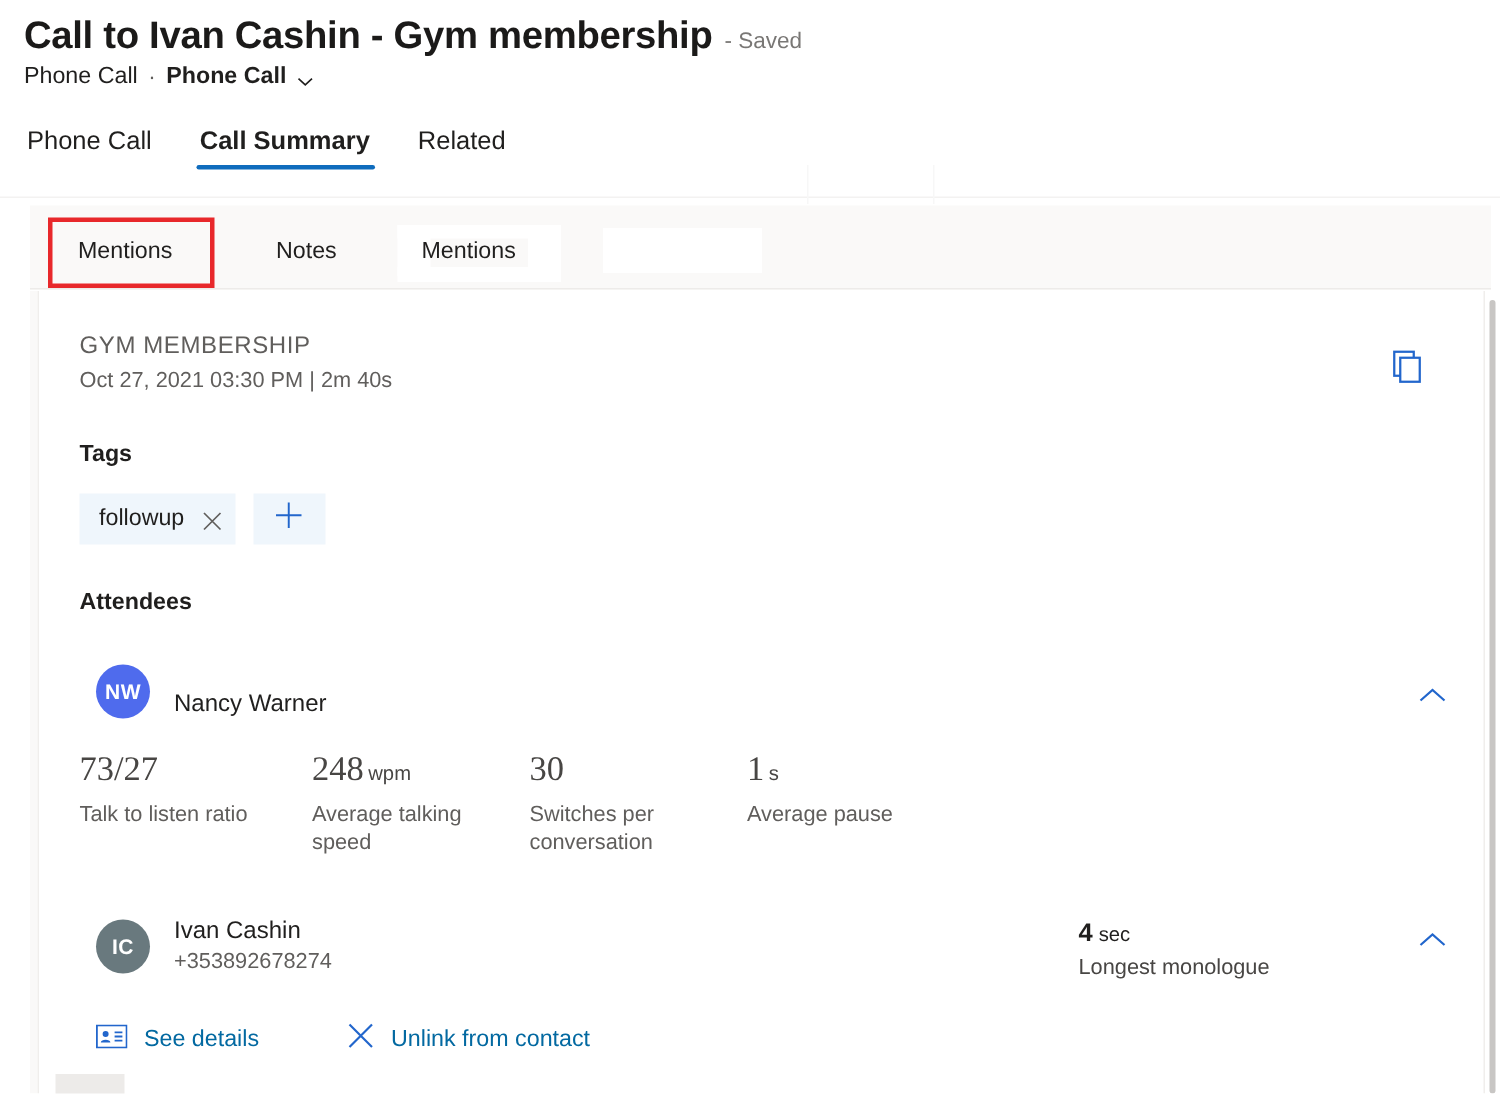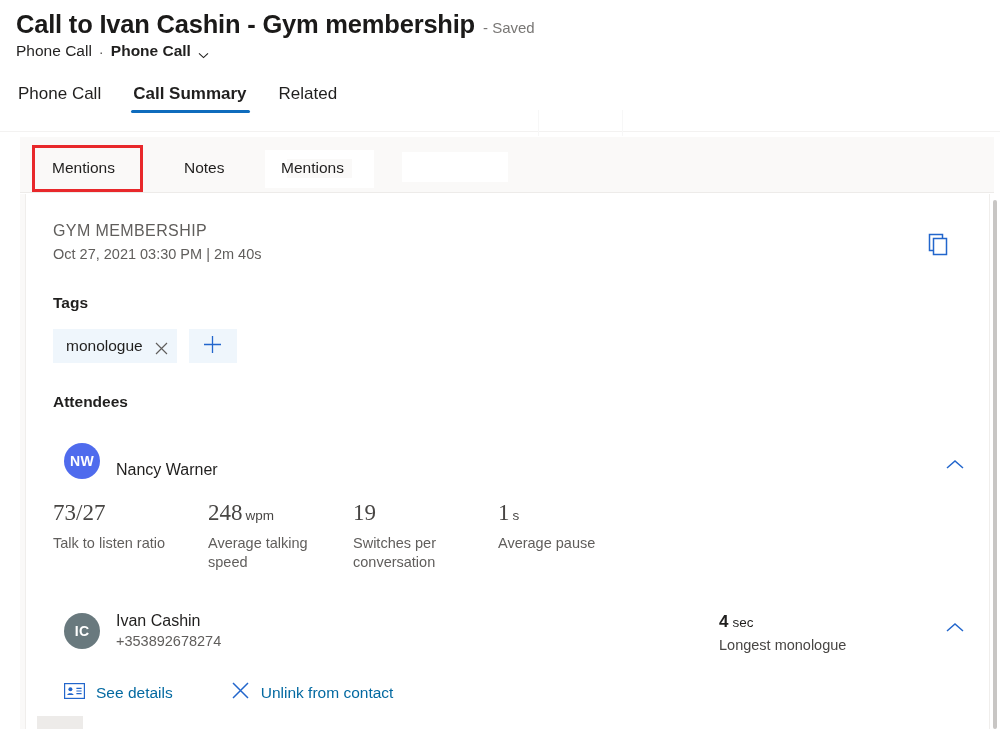--- a/index.html
+++ b/index.html
@@ -163,21 +163,21 @@
 
     <div style="position:absolute; left:27px; top:28px;">
       <div class="sect-title">GYM MEMBERSHIP</div>
       <div class="sect-sub">Oct 27, 2021 03:30 PM | 2m 40s</div>
     </div>
 
     <div style="position:absolute; left:27px; top:100px;">
       <div class="h-bold">Tags</div>
       <div class="tag-row" style="margin-top:17px;">
         <div class="tag">
-          <span>monologue</span>
+          <span>followup</span>
           <span class="tag-x">
             <svg width="13" height="13" viewBox="0 0 13 13">
               <path d="M1 1 L12 12 M12 1 L1 12" stroke="#605e5c" stroke-width="1.15" fill="none"></path>
             </svg>
           </span>
         </div>
         <div class="tag-add">
           <span>
             <svg width="19" height="19" viewBox="0 0 19 19">
               <path d="M9.5 1 L9.5 18 M1 9.5 L18 9.5" stroke="#2266cc" stroke-width="1.3" fill="none"></path>
@@ -213,21 +213,21 @@
       </div>
       <div style="width:145px;">
         <div style="display:flex; align-items:baseline;">
           <span class="metric-val">248</span>
           <span class="metric-unit">wpm</span>
         </div>
         <div class="metric-lbl" style="width:118px;">Average talking speed</div>
       </div>
       <div style="width:145px;">
         <div style="display:flex; align-items:baseline;">
-          <span class="metric-val">19</span>
+          <span class="metric-val">30</span>
           <span class="metric-unit"></span>
         </div>
         <div class="metric-lbl" style="width:110px;">Switches per conversation</div>
       </div>
       <div style="width:180px;">
         <div style="display:flex; align-items:baseline;">
           <span class="metric-val">1</span>
           <span class="metric-unit">s</span>
         </div>
         <div class="metric-lbl">Average pause</div>

